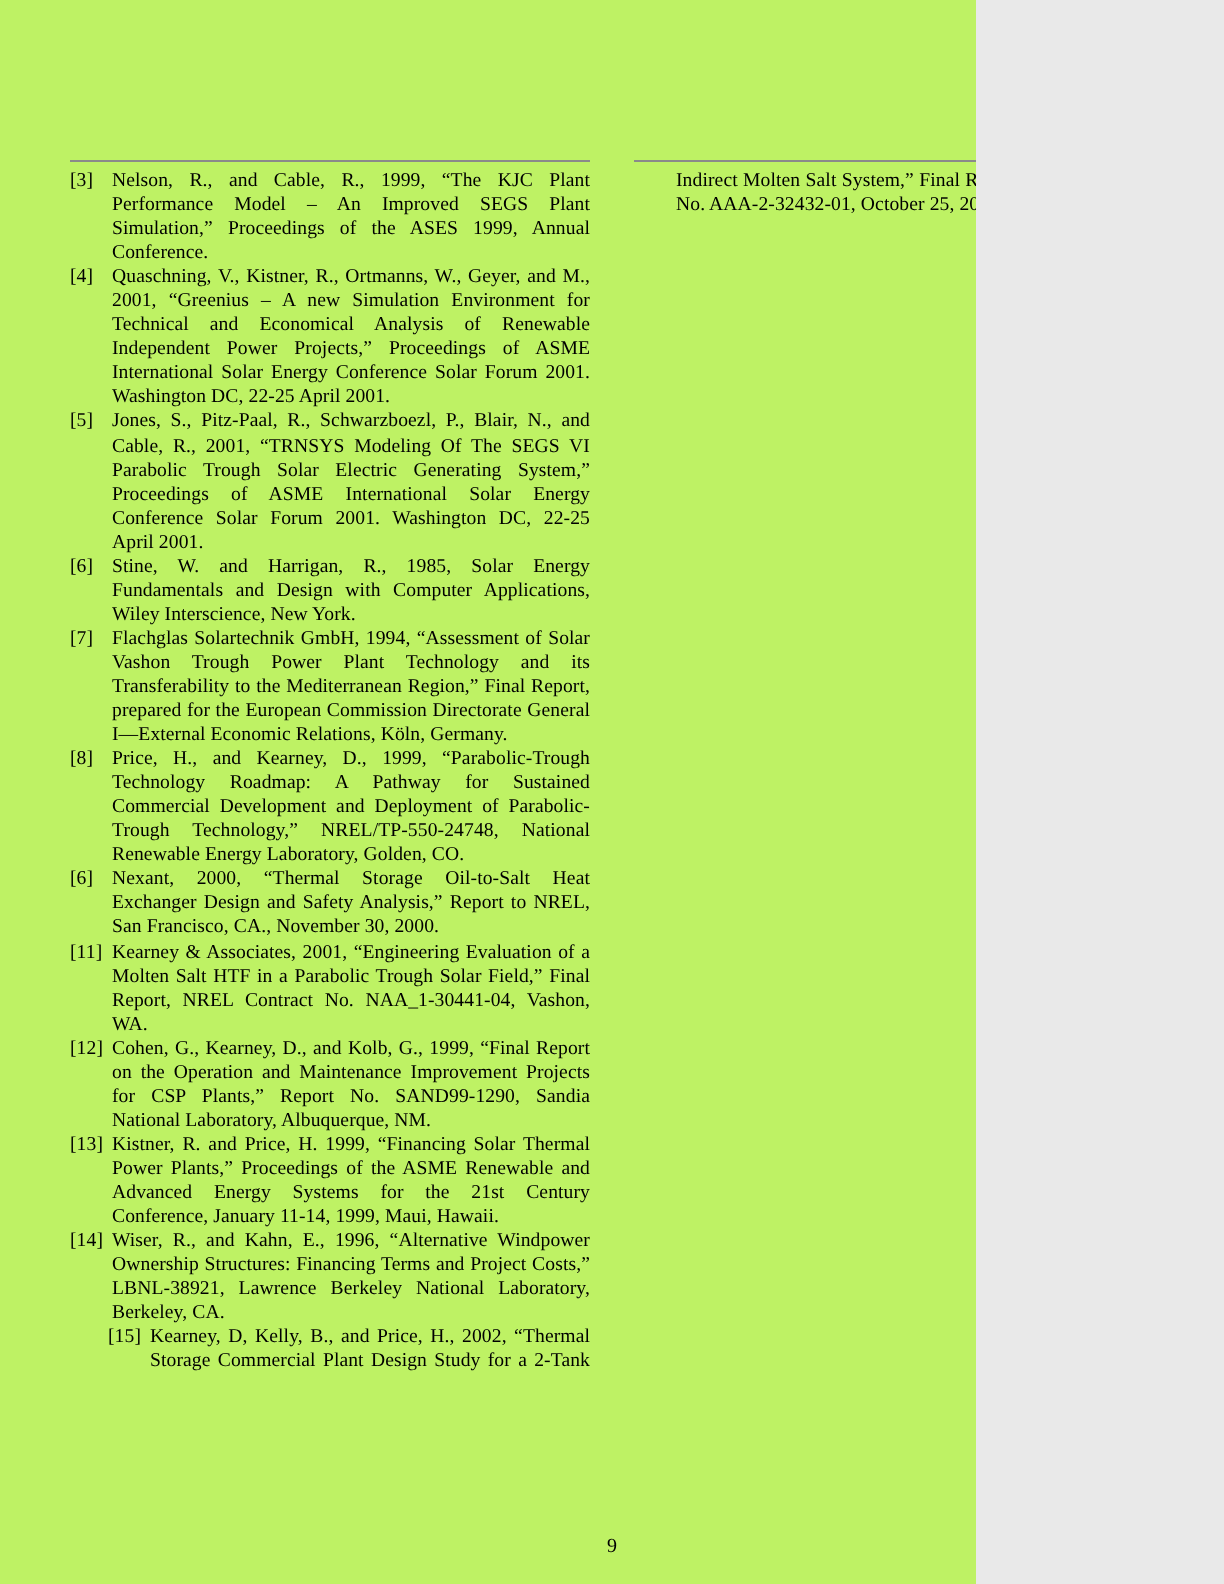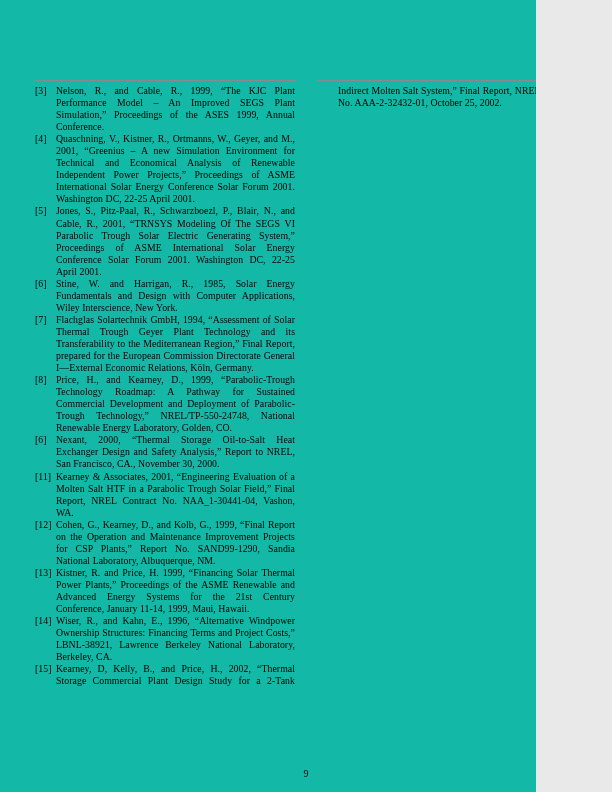--- a/index.html
+++ b/index.html
@@ -4,22 +4,22 @@
 <style>
   * { margin: 0; padding: 0; box-sizing: border-box; }
   html, body { background: #e9e9e9; }
   body {
     width: 612px; height: 792px;
     font-family: "Liberation Serif", "DejaVu Serif", serif;
     color: #000;
   }
   .sheet {
     position: relative;
-    width: 536px; height: 792px;
-    background: #14b8a6;
+    width: 488px; height: 792px;
+    background: #bef264;
     overflow: hidden;
   }
   .columns {
     position: absolute;
     top: 80px; left: 35px;
     width: 543px;
     display: flex;
     gap: 22px;
   }
   .column { width: 260px; }
@@ -30,21 +30,21 @@
     margin: 0 0 4px 0;
   }
   .refs {
     font-size: 9.8px;
     line-height: 12.05px;
     text-align: justify;
     text-justify: inter-word;
     letter-spacing: 0.05px;
   }
   .ref-item { padding-left: 21px; }
-  .ref-item.justify-last { text-align-last: justify; }
+  .ref-item.justify-last { text-align-last: justify; margin-left: 19px; }
   .ref-label {
     display: inline-block;
     width: 21px;
     margin-left: -21px;
     text-align: left;
   }
   .underline { }
   .page-number {
     position: absolute;
     top: 768px; left: 0;
@@ -58,21 +58,21 @@
 
 <div class="sheet">
   <div class="columns">
     <div class="column">
       <hr class="rule">
       <div class="refs" id="refs-left">
           <div class="ref-item"><span class="ref-label">[3]</span><span><span>Nelson, R., and Cable, R., 1999, “The KJC Plant Performance Model – An Improved SEGS Plant Simulation,” Proceedings of the ASES 1999, Annual Conference.</span></span></div>
           <div class="ref-item"><span class="ref-label">[4]</span><span><span>Quaschning, V., Kistner, R., Ortmanns, W., Geyer, and M., 2001, “Greenius – A new Simulation Environment for Technical and Economical Analysis of Renewable Independent Power Projects,” Proceedings of ASME International Solar Energy Conference Solar Forum 2001. Washington DC, 22-25 April 2001.</span></span></div>
           <div class="ref-item"><span class="ref-label">[5]</span><span><span>Jones, S., Pitz-Paal, R., Schwarzboezl, P., Blair, N., and Cable, R., 2001, “TRNSYS Modeling Of The SEGS VI Parabolic Trough Solar Electric Generating System,” Proceedings of ASME International Solar Energy Conference Solar Forum 2001. Washington DC, 22-25 April 2001.</span></span></div>
           <div class="ref-item"><span class="ref-label">[6]</span><span><span>Stine, W. and Harrigan, R., 1985, </span><span class="underline">Solar Energy Fundamentals and Design with Computer Applications</span><span>, Wiley Interscience, New York.</span></span></div>
-          <div class="ref-item"><span class="ref-label">[7]</span><span><span>Flachglas Solartechnik GmbH, 1994, “Assessment of Solar Thermal Trough Geyer Plant Technology and its Transferability to the Mediterranean Region,” Final Report, prepared for the European Commission Directorate General I—External Economic Relations, Köln, Germany.</span></span></div>
+          <div class="ref-item"><span class="ref-label">[7]</span><span><span>Flachglas Solartechnik GmbH, 1994, “Assessment of Solar Vashon Trough Power Plant Technology and its Transferability to the Mediterranean Region,” Final Report, prepared for the European Commission Directorate General I—External Economic Relations, Köln, Germany.</span></span></div>
           <div class="ref-item"><span class="ref-label">[8]</span><span><span>Price, H., and Kearney, D., 1999, “Parabolic-Trough Technology Roadmap: A Pathway for Sustained Commercial Development and Deployment of Parabolic-Trough Technology,” NREL/TP-550-24748, National Renewable Energy Laboratory, Golden, CO.</span></span></div>
           <div class="ref-item"><span class="ref-label">[6]</span><span><span>Nexant, 2000, “Thermal Storage Oil-to-Salt Heat Exchanger Design and Safety Analysis,” Report to NREL, San Francisco, CA., November 30, 2000.</span></span></div>
           <div class="ref-item"><span class="ref-label">[11]</span><span><span>Kearney &amp; Associates, 2001, “Engineering Evaluation of a Molten Salt HTF in a Parabolic Trough Solar Field,” Final Report, NREL Contract No. NAA_1-30441-04, Vashon, WA.</span></span></div>
           <div class="ref-item"><span class="ref-label">[12]</span><span><span>Cohen, G., Kearney, D., and Kolb, G., 1999, “Final Report on the Operation and Maintenance Improvement Projects for CSP Plants,” Report No. SAND99-1290, Sandia National Laboratory, Albuquerque, NM.</span></span></div>
           <div class="ref-item"><span class="ref-label">[13]</span><span><span>Kistner, R. and Price, H. 1999, “Financing Solar Thermal Power Plants,” Proceedings of the ASME Renewable and Advanced Energy Systems for the 21st Century Conference, January 11-14, 1999, Maui, Hawaii.</span></span></div>
           <div class="ref-item"><span class="ref-label">[14]</span><span><span>Wiser, R., and Kahn, E., 1996, “Alternative Windpower Ownership Structures: Financing Terms and Project Costs,” LBNL-38921, Lawrence Berkeley National Laboratory, Berkeley, CA.</span></span></div>
           <div class="ref-item justify-last"><span class="ref-label">[15]</span><span><span>Kearney, D, Kelly, B., and Price, H., 2002, “Thermal Storage Commercial Plant Design Study for a 2-Tank</span></span></div>
         </div>
     </div>
     <div class="column">

